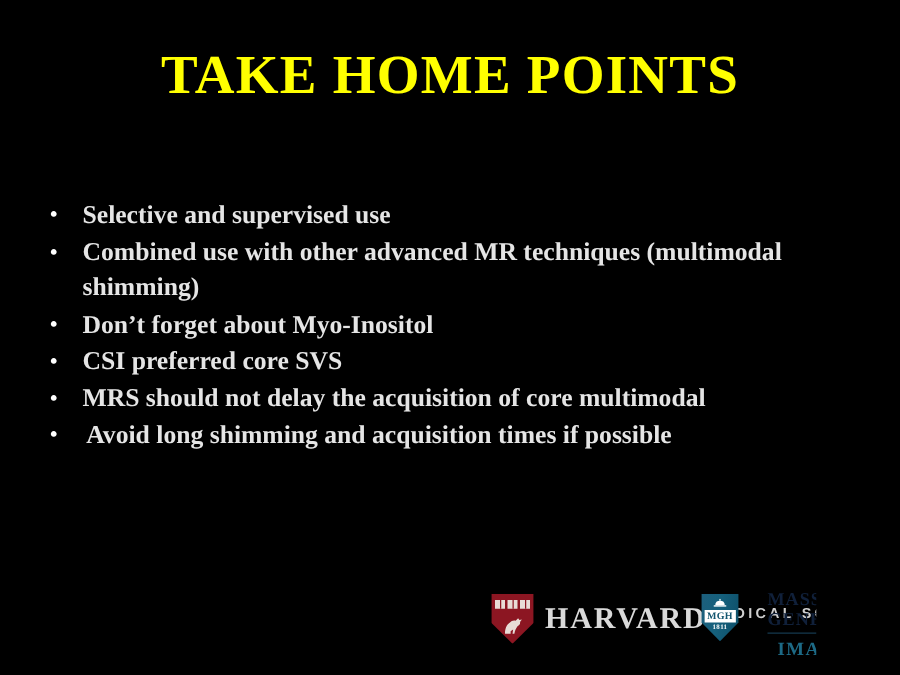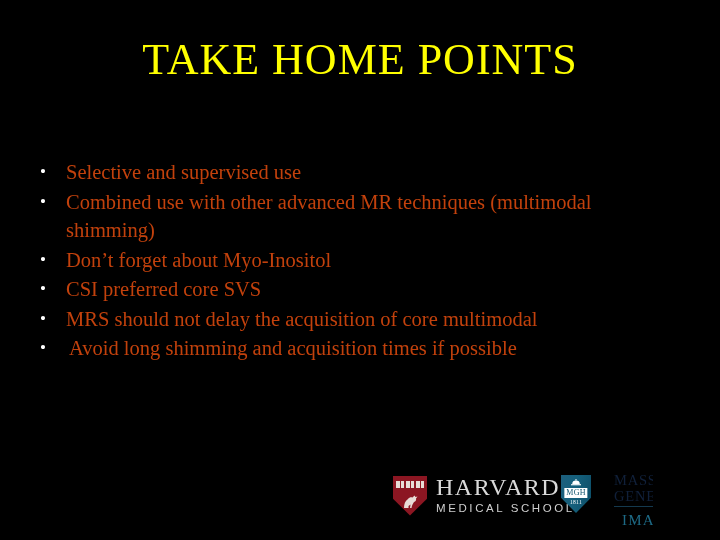--- a/index.html
+++ b/index.html
@@ -7,20 +7,21 @@
     padding: 0;
     background: #000000;
   }
   #slide {
     position: relative;
     width: 653px;
     height: 540px;
     background: #000000;
     overflow: hidden;
     font-family: "Liberation Serif", serif;
+    font-weight: bold;
   }
 
   
   #slide-title {
     position: absolute;
     left: 0;
     top: 34px;
     width: 720px;
     text-align: center;
     color: #FFFF00;
@@ -50,21 +51,21 @@
   .bullet-marker {
     flex: 0 0 auto;
     width: 26px;
     text-align: left;
     font-size: 17px;
     line-height: 28.5px;
     color: #FFFFFF;
   }
   .bullet-text {
     flex: 1 1 auto;
-    color: #c2410c;
+    color: #e5e5e5;
   }
   .bullet-row.indent-extra .bullet-text {
     padding-left: 3px;
   }
 
   
   #footer-logos {
     position: absolute;
     left: 393px;
     top: 470px;
@@ -118,21 +119,21 @@
   .hv-lion {
     position: absolute;
     left: 50%;
     top: 15px;
     transform: translateX(-50%);
     width: 20px;
     height: 20px;
   }
   .hv-words {
     display: flex;
-    flex-direction: column;
+    flex-direction: row;
     justify-content: center;
   }
   .hv-name {
     font-family: "Liberation Serif", serif;
     font-size: 24px;
     line-height: 25px;
     color: #d9d9d9;
     letter-spacing: 1.5px;
   }
   .hv-sub {

